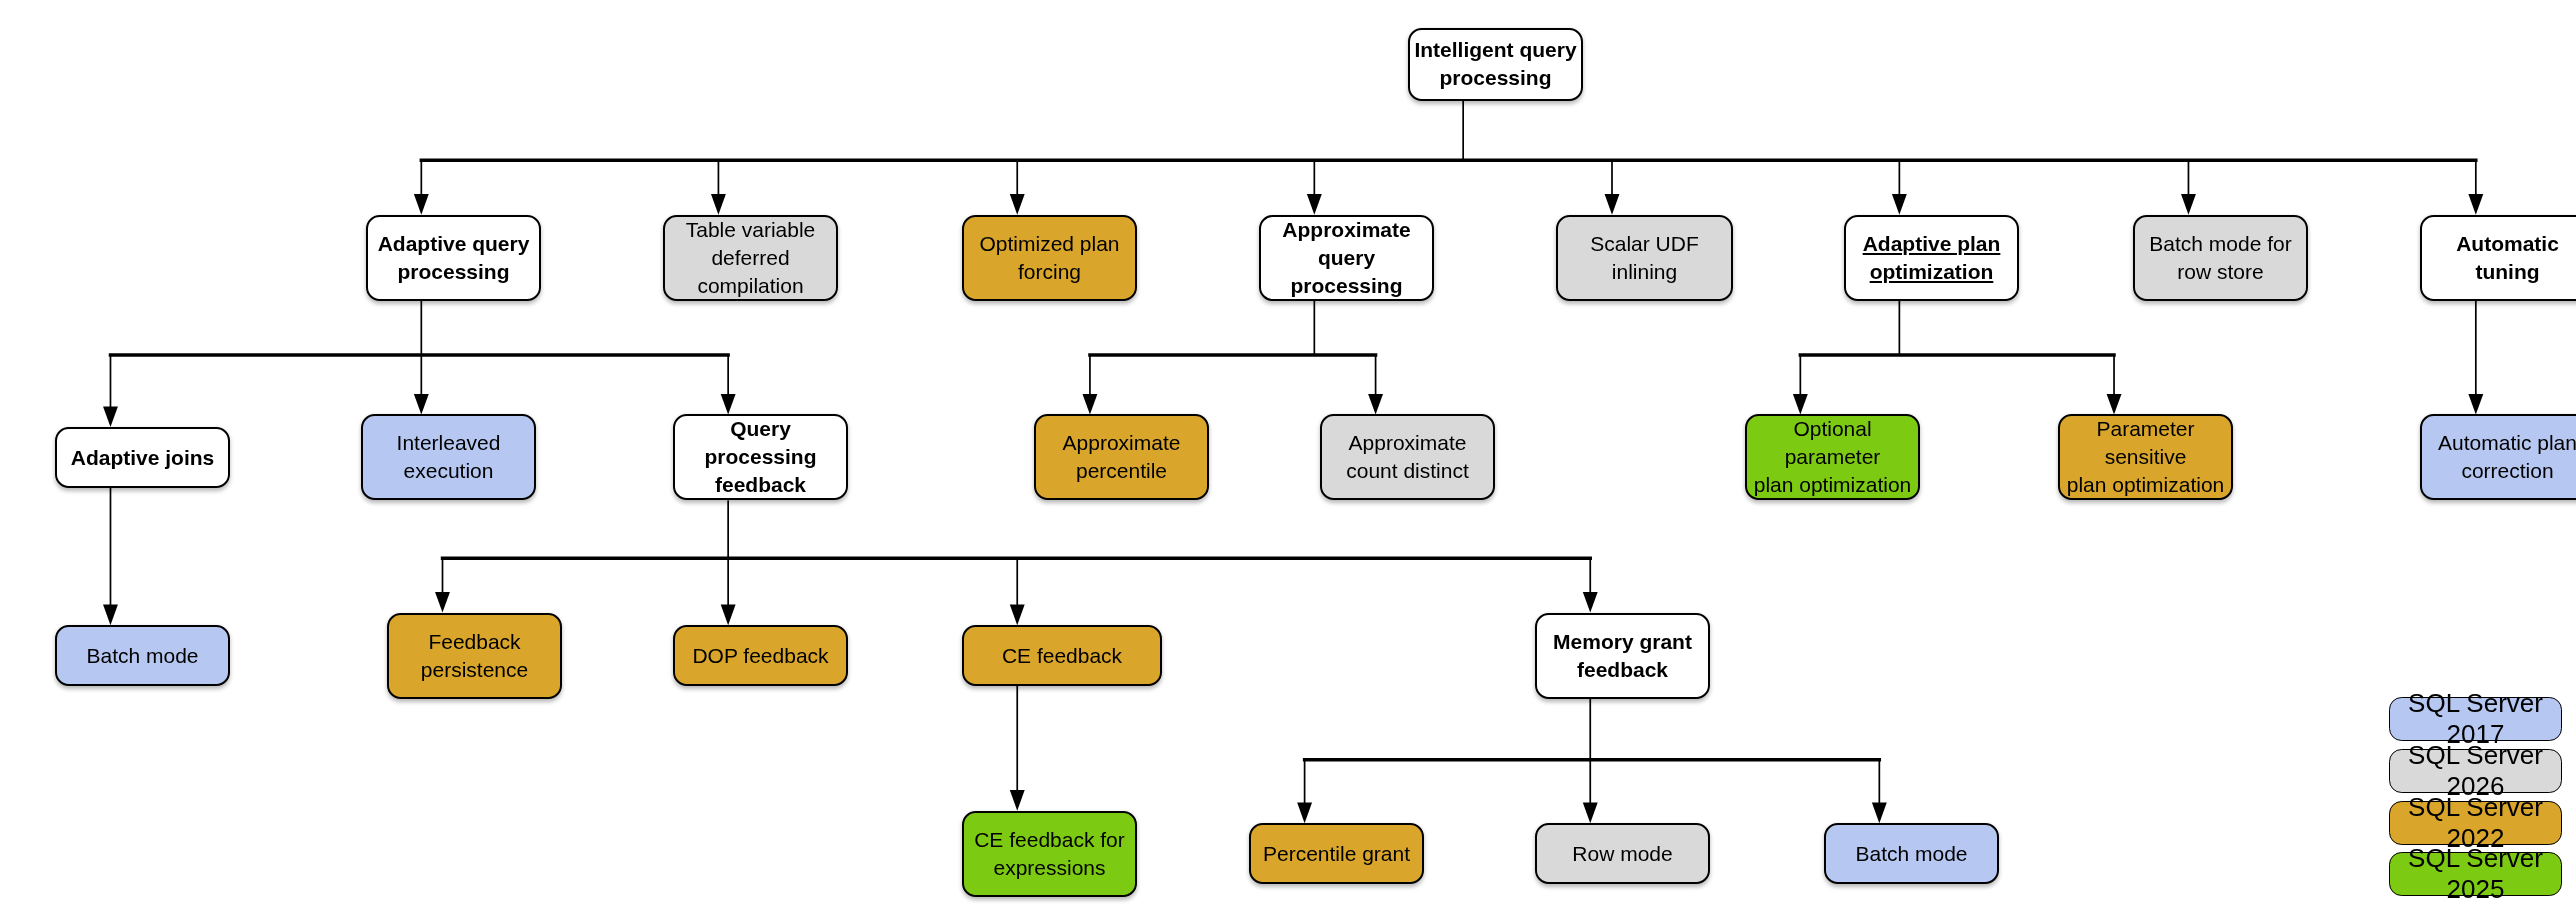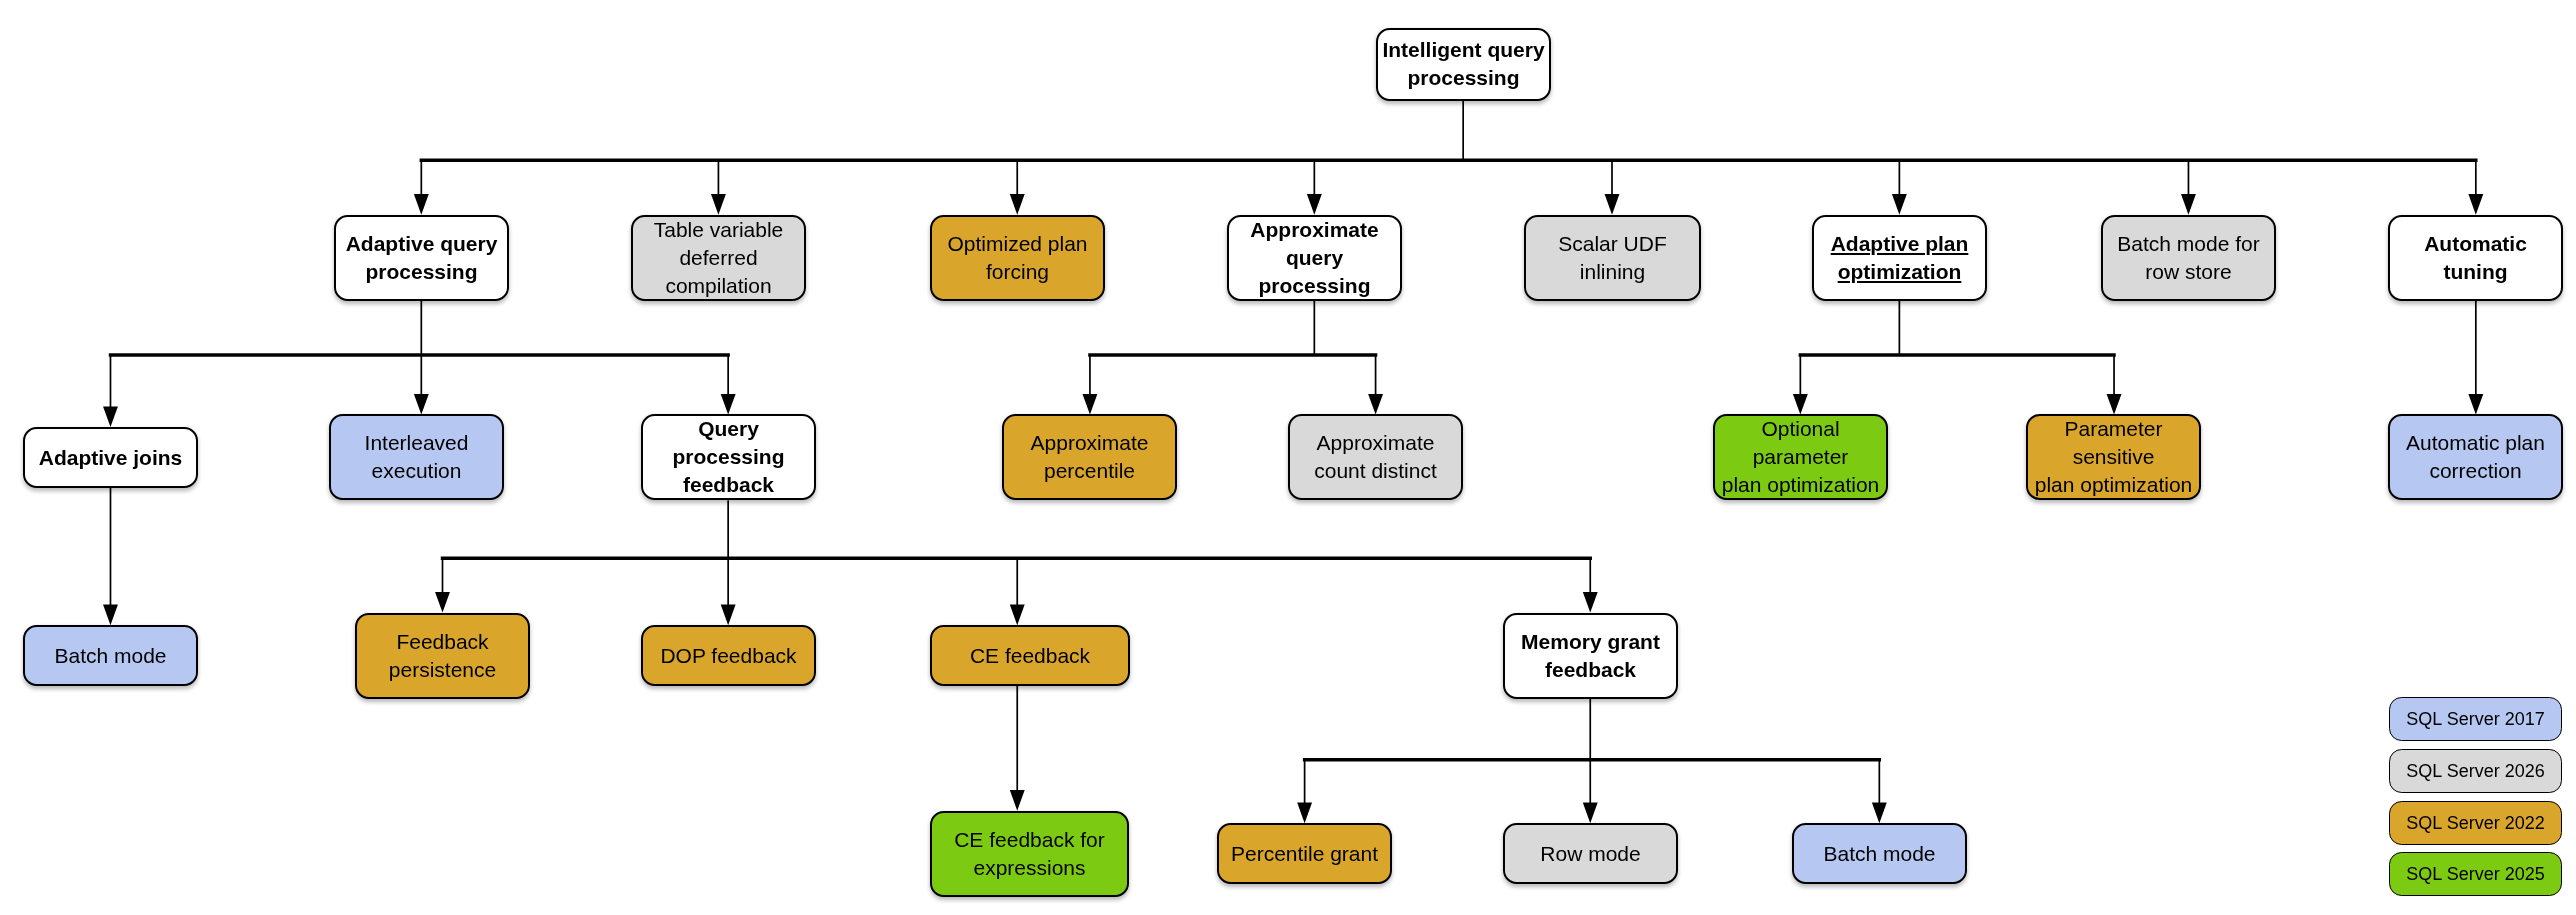--- a/index.html
+++ b/index.html
@@ -25,20 +25,21 @@
     position: absolute;
     box-sizing: border-box;
     border: 2px solid #000000;
     border-radius: 13.7px;
     display: flex;
     align-items: center;
     justify-content: center;
     text-align: center;
     box-shadow: 0 2.9px 4px rgba(0,0,0,0.28);
     z-index: 2;
+    margin-left: 32px;
   }
   .node .lbl {
     white-space: pre-line;
     font-size: 21px;
     line-height: 1.32;
     color: #000000;
     padding: 0 3.4px;
   }
   .node.group .lbl { font-weight: 700; }
   .legend-pill {
@@ -48,21 +49,21 @@
     height: 44px;
     border: 1.7px solid #000000;
     border-radius: 12.6px;
     display: flex;
     align-items: center;
     justify-content: center;
     text-align: center;
     z-index: 2;
   }
   .legend-pill .lbl {
-    font-size: 18px;
+    font-size: 26px;
     color: #000000;
   }
 </style>
 </head>
 <body>
 
 <div id="canvas">
   <svg id="edges" xmlns="http://www.w3.org/2000/svg" viewBox="0 0 4500 1600" width="2576" height="916">
       <line x1="2556" y1="176" x2="2556" y2="280" stroke="#000" stroke-width="3"></line>
       <line x1="733" y1="280" x2="4328" y2="280" stroke="#000" stroke-width="6"></line>
@@ -205,21 +206,21 @@
       <div class="node" style="left: 641px; top: 625px; width: 175px; height: 61px; background: rgb(217, 166, 43);">
         <span class="lbl">DOP feedback</span>
       </div>
       <div class="node" style="left: 930px; top: 625px; width: 200px; height: 61px; background: rgb(217, 166, 43);">
         <span class="lbl">CE feedback</span>
       </div>
       <div class="node group" style="left: 1503px; top: 613px; width: 175px; height: 86px; background: rgb(255, 255, 255);">
         <span class="lbl">Memory grant
 feedback</span>
       </div>
-      <div class="node" style="left: 930px; top: 811px; width: 199px; height: 86px; background: rgb(124, 203, 18);">
+      <div class="node" style="left: 930px; top: 811px; width: 175px; height: 86px; background: rgb(124, 203, 18);">
         <span class="lbl">CE feedback for
 expressions</span>
       </div>
       <div class="node" style="left: 1217px; top: 823px; width: 175px; height: 61px; background: rgb(217, 166, 43); text-align: right;">
         <span class="lbl">Percentile grant</span>
       </div>
       <div class="node" style="left: 1503px; top: 823px; width: 175px; height: 61px; background: rgb(217, 217, 217);">
         <span class="lbl">Row mode</span>
       </div>
       <div class="node" style="left: 1792px; top: 823px; width: 175px; height: 61px; background: rgb(182, 200, 242);">

